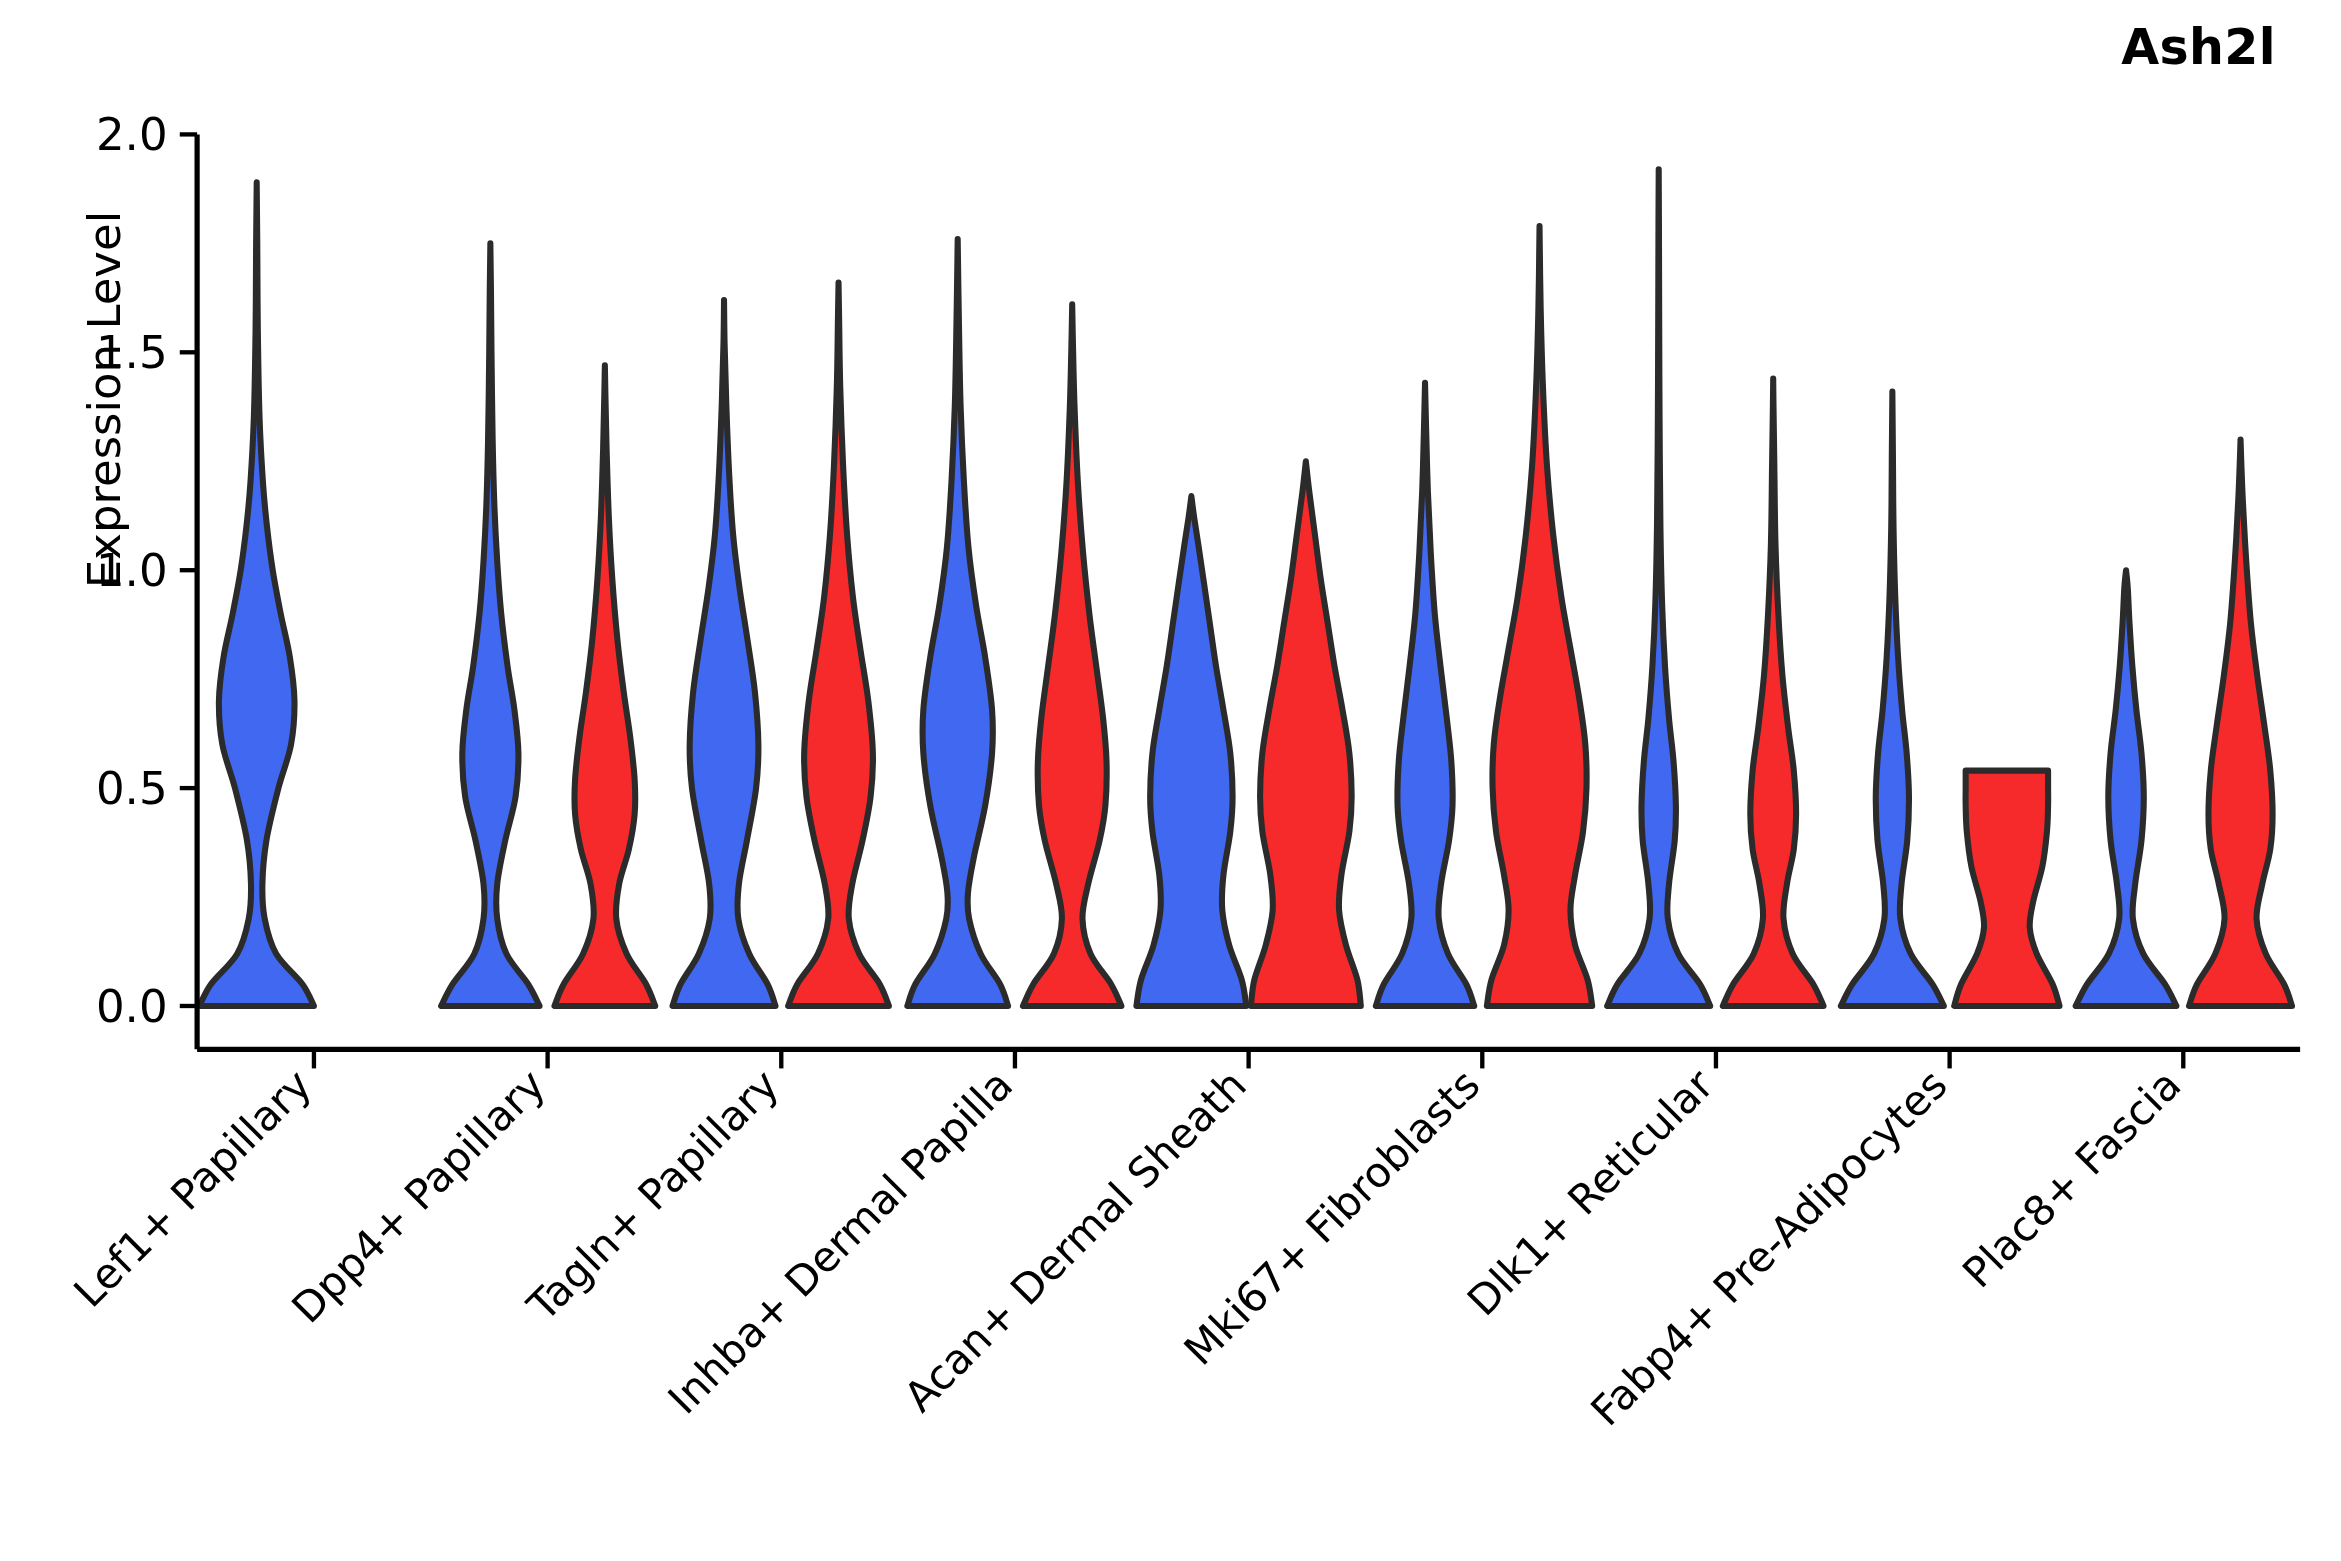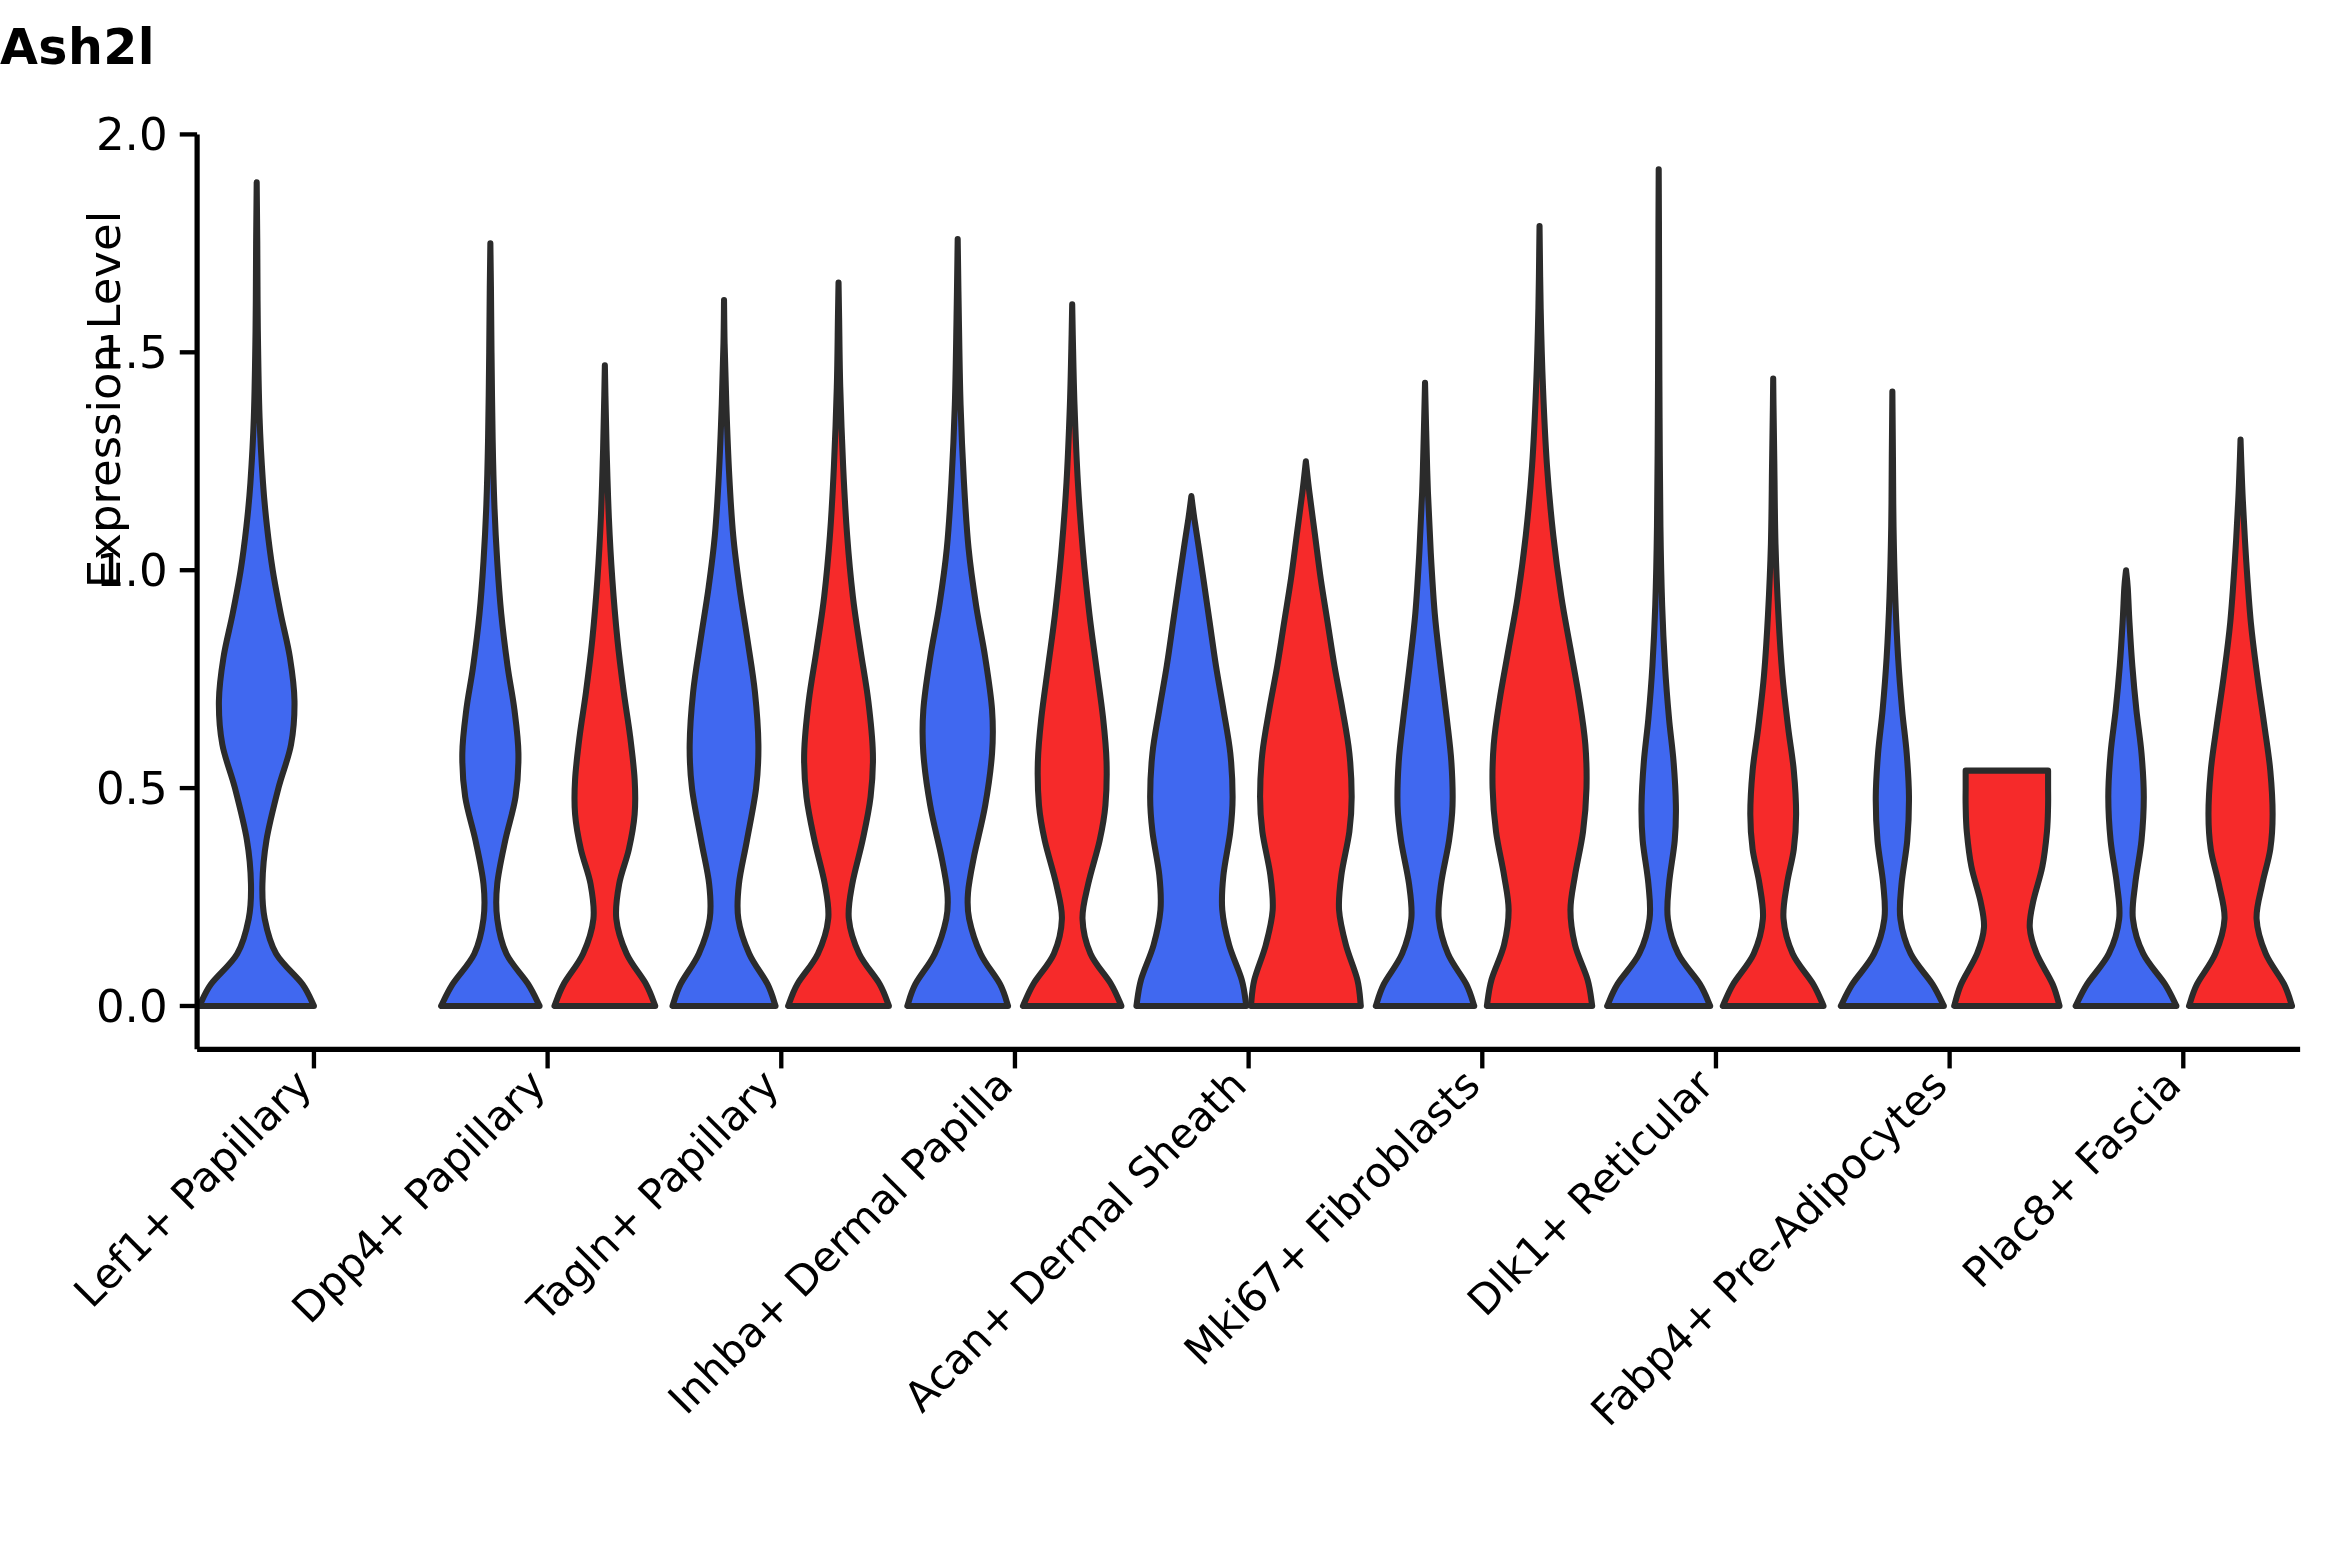--- a/index.html
+++ b/index.html
@@ -1,19 +1,19 @@
 <!DOCTYPE html>
 <html style="font-size:14px"><head>
 <meta charset="utf-8">
 <style>
   html,body{margin:0;padding:0;background:#ffffff;}
   body{width:2342px;height:1561px;overflow:hidden;
        font-family:"DejaVu Sans","Liberation Sans",sans-serif;color:#000;}
   #root{position:relative;width:2342px;height:1561px;background:#fff;}
-  #plot-title{position:absolute;left:0;top:19px;width:2276px;text-align:left;
+  #plot-title{position:absolute;left:0;top:19px;width:2276px;text-align:right;
               font-size:49px;font-weight:bold;letter-spacing:0.4px;}
   #ylabel{position:absolute;left:-130px;top:373px;width:468px;text-align:center;
           font-size:45px;transform:rotate(-90deg);transform-origin:center center;}
   svg#canvas{position:absolute;left:0;top:0;width:2342px;height:1561px;}
   .tick-text{font-family:"DejaVu Sans","Liberation Sans",sans-serif;font-size:52px;fill:#000;}
   .xtick-text{font-family:"DejaVu Sans","Liberation Sans",sans-serif;font-size:48px;fill:#000;}
   .spine{stroke:#000;stroke-width:6;fill:none;}
   .tickmark{stroke:#000;stroke-width:5;}
   .violin{stroke:#2b2b2b;stroke-width:7;stroke-linejoin:round;}
 </style>

